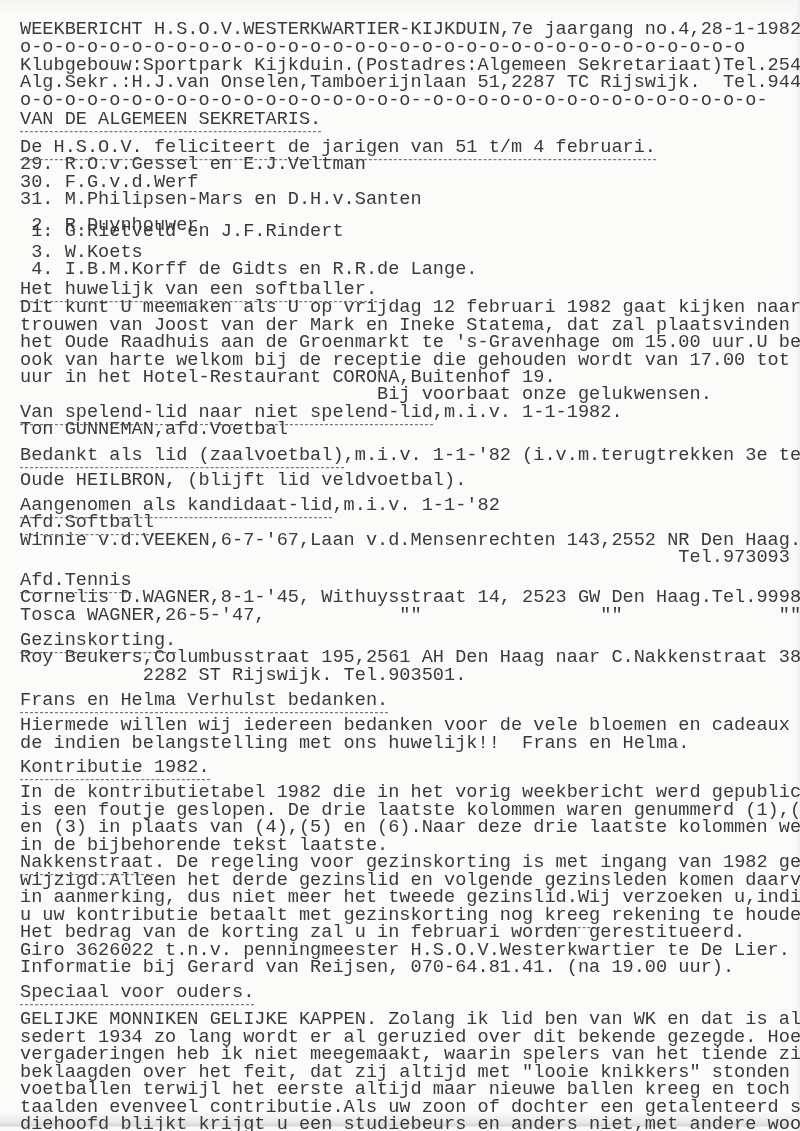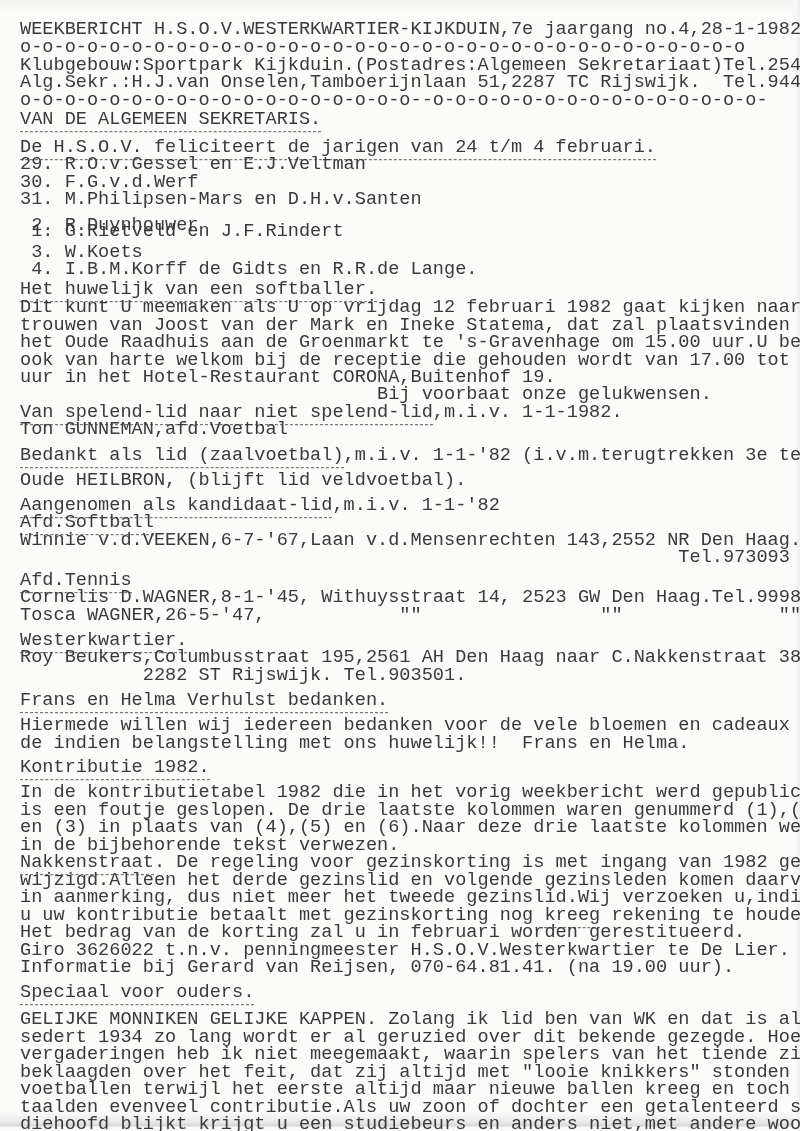--- a/index.html
+++ b/index.html
@@ -37,21 +37,21 @@
 <div class="edge-right"></div>
 
 <div class="line" style="top:22px">WEEKBERICHT H.S.O.V.WESTERKWARTIER-KIJKDUIN,7e jaargang no.4,28-1-1982.</div>
 <div class="line" style="top:40px">o-o-o-o-o-o-o-o-o-o-o-o-o-o-o-o-o-o-o-o-o-o-o-o-o-o-o-o-o-o-o-o-o</div>
 <div class="line" style="top:58px">Klubgebouw:Sportpark Kijkduin.(Postadres:Algemeen Sekretariaat)Tel.254690</div>
 <div class="line" style="top:75px">Alg.Sekr.:H.J.van Onselen,Tamboerijnlaan 51,2287 TC Rijswijk.  Tel.944693</div>
 <div class="line" style="top:93px">o-o-o-o-o-o-o-o-o-o-o-o-o-o-o-o-o-o--o-o-o-o-o-o-o-o-o-o-o-o-o-o-o-</div>
 
 <div class="line" style="top:112px"><span class="ul">VAN DE ALGEMEEN SEKRETARIS.</span></div>
 
-<div class="line" style="top:140px"><span class="ul">De H.S.O.V. feliciteert de jarigen van 24 t/m 4 februari.</span></div>
+<div class="line" style="top:140px"><span class="ul">De H.S.O.V. feliciteert de jarigen van 51 t/m 4 februari.</span></div>
 <div class="line" style="top:157px">29. R.O.v.Gessel en E.J.Veltman</div>
 <div class="line" style="top:175px">30. F.G.v.d.Werf</div>
 <div class="line" style="top:192px">31. M.Philipsen-Mars en D.H.v.Santen</div>
 <div class="line" style="top:224px"> 1. G.Rietveld en J.F.Rindert</div>
 <div class="line" style="top:218px"> 2. R.Duynhouwer</div>
 <div class="line" style="top:245px"> 3. W.Koets</div>
 <div class="line" style="top:262px"> 4. I.B.M.Korff de Gidts en R.R.de Lange.</div>
 
 <div class="line" style="top:282px"><span class="ul">Het huwelijk van een softballer.</span></div>
 <div class="line" style="top:300px">Dit kunt U meemaken als U op vrijdag 12 februari 1982 gaat kijken naar het</div>
@@ -69,33 +69,33 @@
 
 <div class="line" style="top:498px"><span class="ul">Aangenomen als kandidaat-lid</span><span>,m.i.v. 1-1-'82</span></div>
 <div class="line" style="top:515px"><span class="ul">Afd.Softball</span></div>
 <div class="line" style="top:533px">Winnie v.d.VEEKEN,6-7-'67,Laan v.d.Mensenrechten 143,2552 NR Den Haag.</div>
 <div class="line" style="top:550px">                                                           Tel.973093</div>
 
 <div class="line" style="top:573px"><span class="ul">Afd.Tennis</span></div>
 <div class="line" style="top:590px">Cornelis D.WAGNER,8-1-'45, Withuysstraat 14, 2523 GW Den Haag.Tel.999838.</div>
 <div class="line" style="top:608px">Tosca WAGNER,26-5-'47,            ""                ""              ""</div>
 
-<div class="line" style="top:633px"><span class="ul">Westerkwartier.</span></div>
+<div class="line" style="top:633px"><span class="ul">Gezinskorting.</span></div>
 <div class="line" style="top:650px">Roy Beukers,Columbusstraat 195,2561 AH Den Haag naar C.Nakkenstraat 38,</div>
 <div class="line" style="top:668px">           2282 ST Rijswijk. Tel.903501.</div>
 
 <div class="line" style="top:693px"><span class="ul">Frans en Helma Verhulst bedanken.</span></div>
 <div class="line" style="top:718px">Hiermede willen wij iedereen bedanken voor de vele bloemen en cadeaux en</div>
 <div class="line" style="top:736px">de indien belangstelling met ons huwelijk!!  Frans en Helma.</div>
 
 <div class="line" style="top:760px"><span class="ul">Kontributie 1982.</span></div>
 <div class="line" style="top:785px">In de kontributietabel 1982 die in het vorig weekbericht werd gepubliceerd</div>
 <div class="line" style="top:803px">is een foutje geslopen. De drie laatste kolommen waren genummerd (1),(2)</div>
 <div class="line" style="top:820px">en (3) in plaats van (4),(5) en (6).Naar deze drie laatste kolommen werd</div>
-<div class="line" style="top:838px">in de bijbehorende tekst verwezen.</div>
+<div class="line" style="top:838px">in de bijbehorende tekst laatste.</div>
 <div class="line" style="top:855px"><span class="ul">Nakkenstraat</span><span>. De regeling voor gezinskorting is met ingang van 1982 ge-</span></div>
 <div class="line" style="top:873px">wijzigd.Alleen het derde gezinslid en volgende gezinsleden komen daarvoor</div>
 <div class="line" style="top:890px">in aanmerking, dus niet meer het tweede gezinslid.Wij verzoeken u,indien</div>
 <div class="line" style="top:908px"><span>u uw kontributie betaalt met gezinskorting nog </span><span class="ul">kreeg</span><span> rekening te houden.</span></div>
 <div class="line" style="top:925px">Het bedrag van de korting zal u in februari worden gerestitueerd.</div>
 <div class="line" style="top:943px">Giro 3626022 t.n.v. penningmeester H.S.O.V.Westerkwartier te De Lier.</div>
 <div class="line" style="top:960px">Informatie bij Gerard van Reijsen, 070-64.81.41. (na 19.00 uur).</div>
 
 <div class="line" style="top:985px"><span class="ul">Speciaal voor ouders.</span></div>
 <div class="line" style="top:1012px">GELIJKE MONNIKEN GELIJKE KAPPEN. Zolang ik lid ben van WK en dat is al</div>

